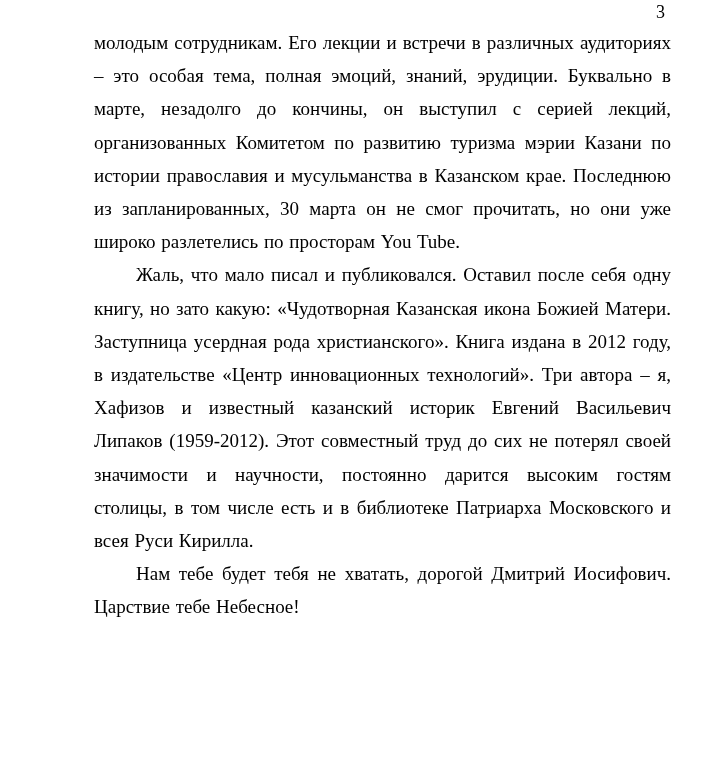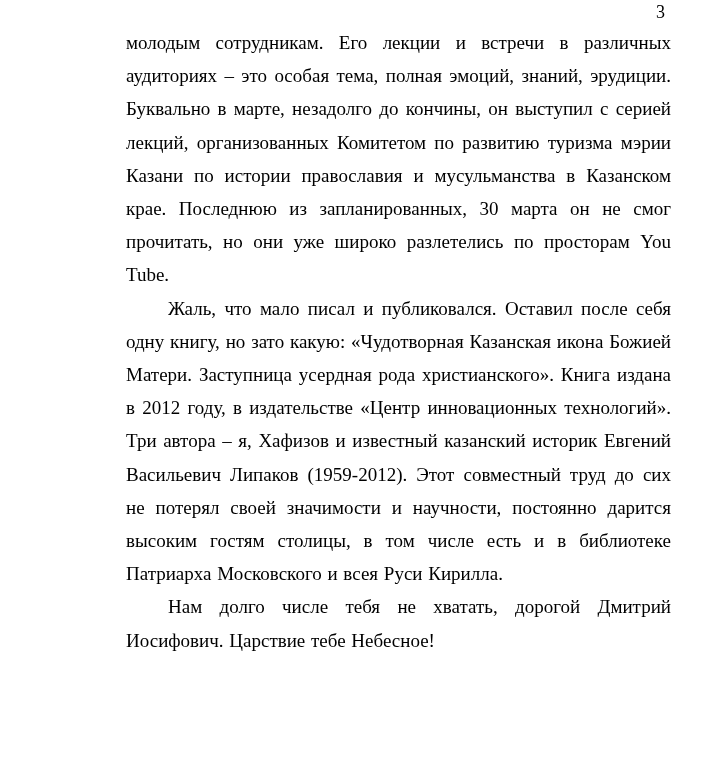--- a/index.html
+++ b/index.html
@@ -23,21 +23,20 @@
     right: 49px;
     text-align: right;
     font-size: 18px;
     line-height: 22px;
   }
   .content {
     position: absolute;
     top: 26px;
     left: 94px;
     right: 43px;
-    margin-left: 32px;
   }
   .para {
     margin: 0;
     font-size: 19px;
     line-height: 33.2px;
     text-align: justify;
     word-spacing: 1px;
   }
   .para.indent {
     text-indent: 42px;
@@ -53,16 +52,16 @@
 
   <div class="page-number">3</div>
 
   <div class="content">
 
     <p class="para"><span>молодым сотрудникам. Его лекции и встречи в различных аудиториях – это особая тема, полная эмоций, знаний, эрудиции. Буквально в марте, незадолго до кончины, он выступил с серией лекций, организованных Комитетом по развитию туризма мэрии Казани по истории православия и мусульманства в Казанском крае. Последнюю из запланированных, 30 марта он не смог прочитать, но они уже широко разлетелись по просторам You Tube.</span></p>
 
     <p class="para indent"><span>Жаль, что мало писал и публиковался. Оставил после себя одну книгу, но зато какую: «Чудотворная Казанская икона Божией Матери. Заступница усердная рода христианского». Книга издана в 2012 году, в издательстве «Центр инновационных технологий». Три автора – я, Хафизов и известный казанский историк Евгений Васильевич Липаков (1959-2012). Этот совместный труд до сих не потерял своей значимости и научности, постоянно дарится высоким гостям столицы, в том числе есть и в библиотеке Патриарха Московского и всея Руси Кирилла.</span></p>
 
 
-    <p class="para indent"><span>Нам долго числе тебя не хватать, дорогой Дмитрий Иосифович. Царствие тебе Небесное!</span></p>
+    <p class="para indent"><span>Нам тебе будет тебя не хватать, дорогой Дмитрий Иосифович. Царствие тебе Небесное!</span></p>
 
   </div>
 </div>
 
 </body></html>

